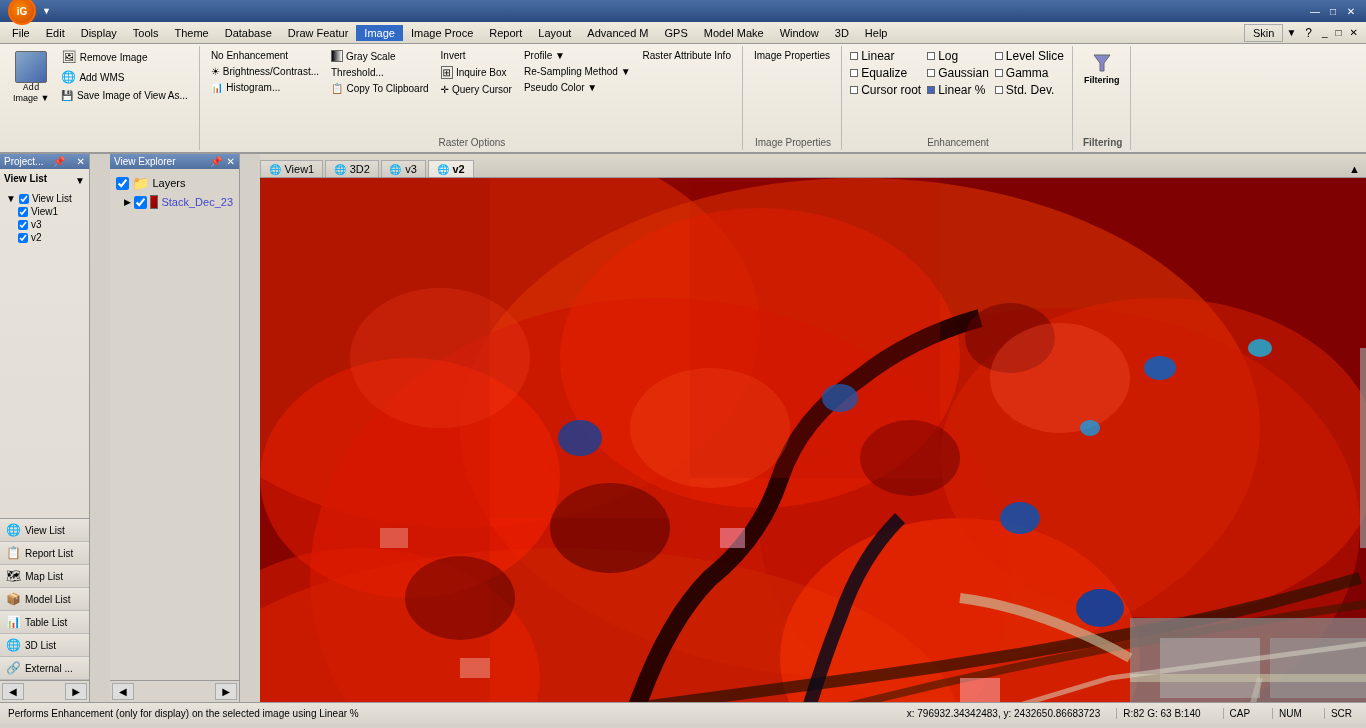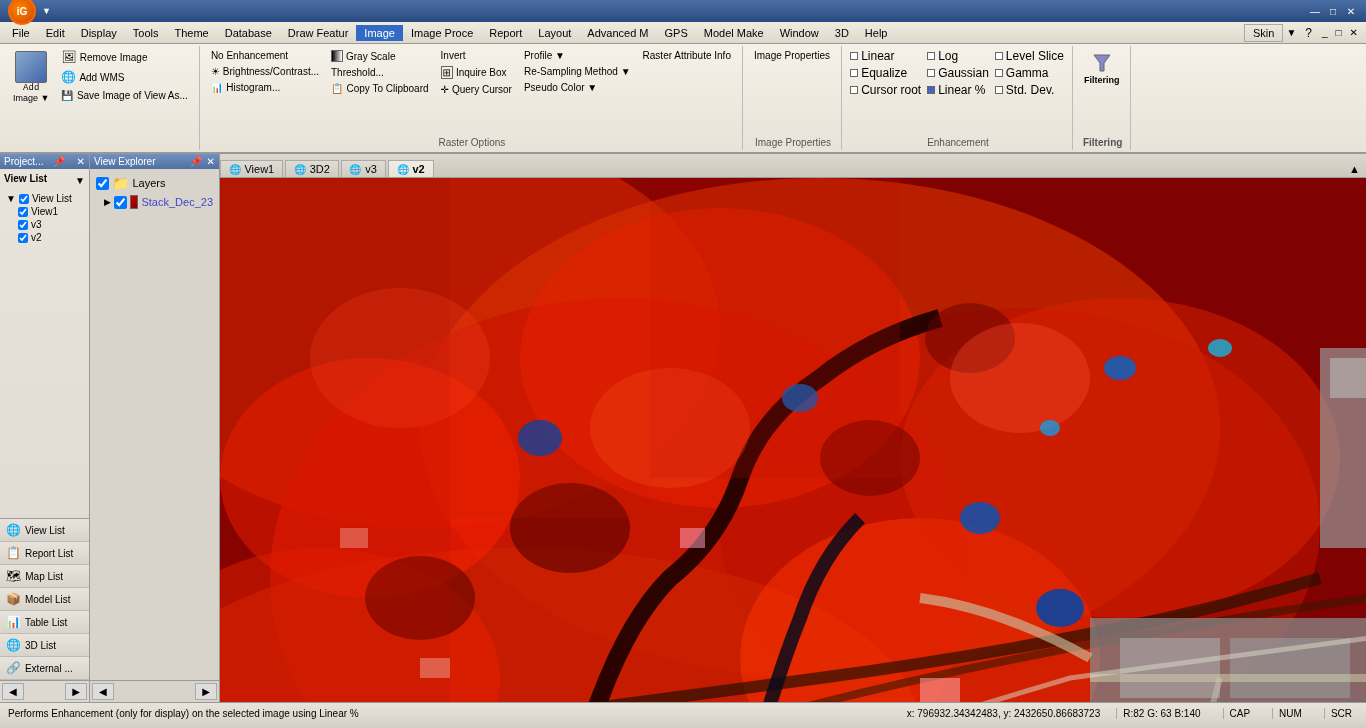--- a/index.html
+++ b/index.html
@@ -497,21 +497,21 @@
           <span style="font-size:9px;">Filtering</span>
         </div>
       </div>
       <div class="ribbon-group-label">Filtering</div>
     </div>
 
 
   </div>
 </div>
 
-<div id="main" style="display:flex; height:calc(728px - 22px - 22px - 114px - 22px); overflow:hidden;">
+<div id="main" style="display:flex; height:calc(728px - 22px - 22px - 114px - 22px); overflow:hidden;gap:20px;">
 
   <div id="left-panel">
     <div id="project-header">
       <span>Project...</span>
       <span style="cursor:pointer;">📌</span>
       <span style="cursor:pointer;">✕</span>
     </div>
     <div id="view-list-panel">
       <div style="display:flex;justify-content:space-between;align-items:center;margin-bottom:4px;">
         <span class="view-list-header">View List</span>

